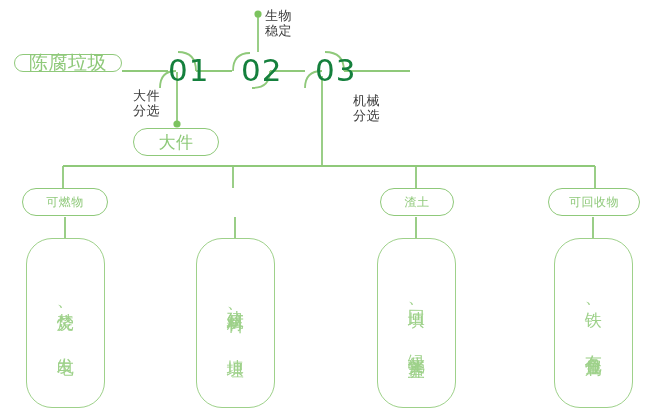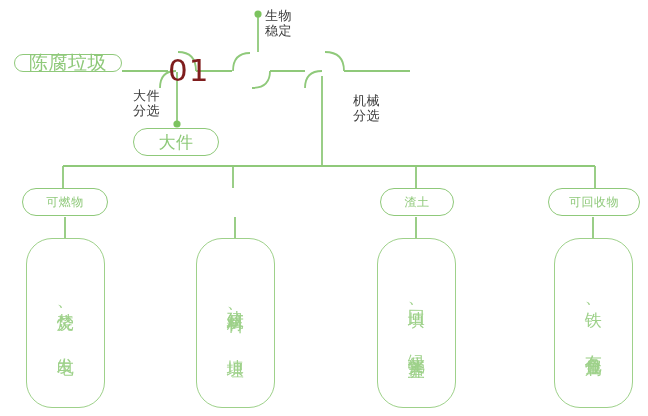--- a/index.html
+++ b/index.html
@@ -55,21 +55,21 @@
   }
   .pill-cat {
     top: 188px;
     height: 28px;
     font-size: 12px;
   }
 
   
   .step-num {
     position: absolute;
-    color: #7f1d1d;
+    color: #15803d;
     font-size: 31px;
     font-weight: 400;
     letter-spacing: 1px;
     line-height: 1;
     font-family: "DejaVu Sans", "Liberation Sans", sans-serif;
   }
 
   
   .caption {
     position: absolute;
@@ -154,20 +154,22 @@
       <path d="M593 217 L593 238"></path>
     </g>
 
     <circle cx="258" cy="14" r="3.6" fill="#7CC35F"></circle>
     <circle cx="177" cy="124" r="3.6" fill="#7CC35F"></circle>
   </svg>
 
   <div class="pill pill-start">陈腐垃圾</div>
 
   <div class="step-num" style="left:168px; top:55px;">01</div>
+  <div class="step-num" style="left:241px; top:55px;">02</div>
+  <div class="step-num" style="left:315px; top:55px;">03</div>
 
   <div class="caption caption-bio">生物
 稳定</div>
   <div class="caption caption-bulky">大件
 分选</div>
   <div class="caption caption-mech">机械
 分选</div>
 
   <div class="pill pill-bulky">大件</div>
 

